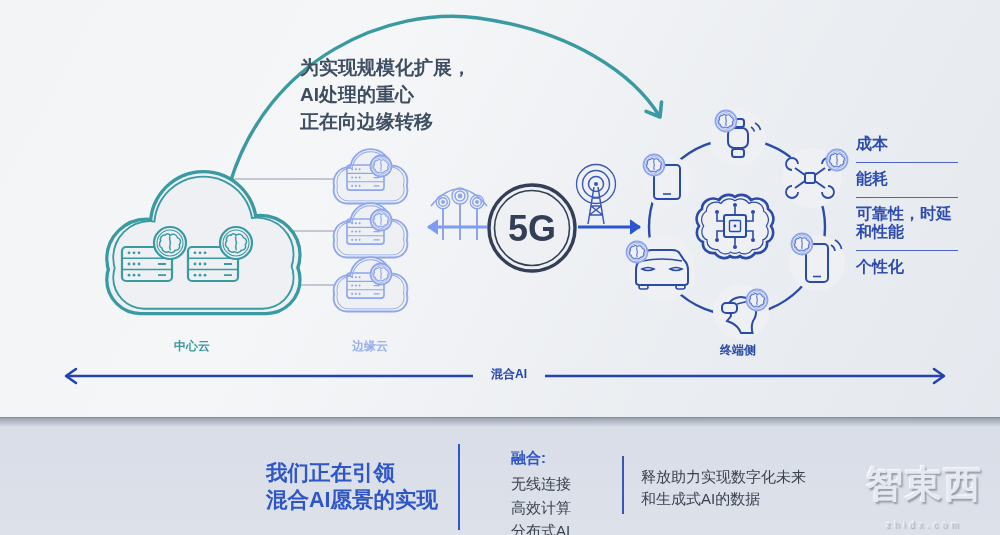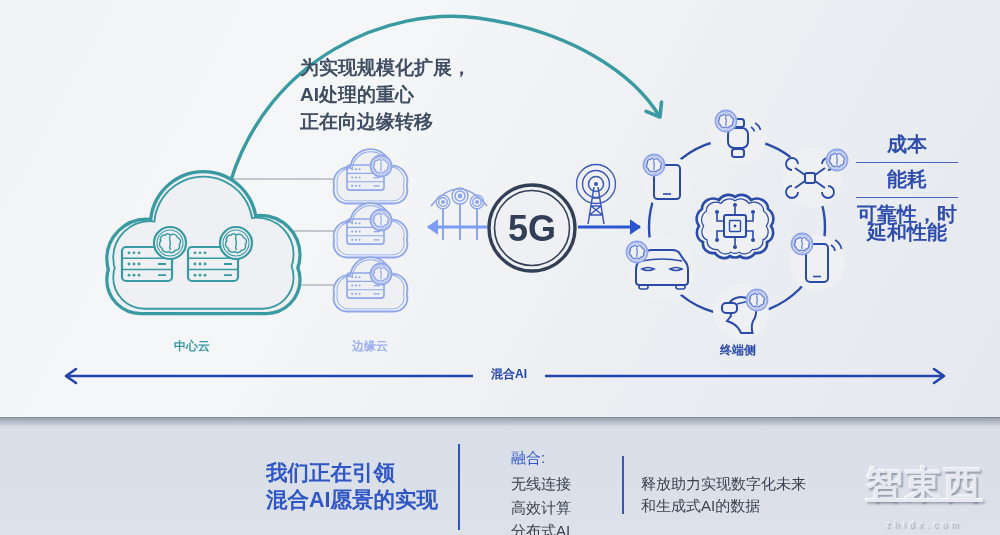--- a/index.html
+++ b/index.html
@@ -13,47 +13,46 @@
     position:absolute;left:300px;top:54px;width:300px;
     font-size:19px;line-height:27px;font-weight:600;color:#3e4d61;
   }
   .lbl{position:absolute;font-weight:700;font-size:12px;text-align:center;}
   .lbl-central{left:132px;top:338px;width:120px;color:#399aa1;}
   .lbl-edge{left:310px;top:338px;width:120px;color:#9bafee;}
   .lbl-device{left:678px;top:342px;width:120px;color:#2b4ba8;}
   .lbl-hybrid{left:459px;top:366px;width:100px;color:#2443ad;}
   .benefits{
     position:absolute;left:856px;top:128px;width:102px;
-    color:#2e4cae;font-size:20px;font-weight:700;line-height:18px;text-align:center;
+    color:#2e4cae;font-size:16px;font-weight:700;line-height:18px;
   }
   .benefit{padding:7px 0 9px;border-bottom:1px solid #4a63c2;}
   .benefit:last-child{border-bottom:none;}
   .footer{
     position:absolute;left:0;top:417px;width:1000px;height:118px;
     background:linear-gradient(#d8dde7,#dde1ea);
     border-top:1px solid #848d9b;
     padding-left:28px;
   }
   .footer::before{
     content:"";position:absolute;top:0;left:0;right:0;height:9px;
     background:linear-gradient(rgba(104,114,130,.55),rgba(104,114,130,0));
     pointer-events:none;
   }
   .headline{position:absolute;left:266px;top:42px;font-size:21.5px;line-height:27px;font-weight:700;color:#2e56c6;}
   .vdiv1{position:absolute;left:458px;top:26px;width:2px;height:86px;background:#2e56c6;}
   .vdiv2{position:absolute;left:622px;top:38px;width:1.5px;height:58px;background:#3c55ad;}
   .fusion{position:absolute;left:511px;top:30px;font-size:15px;color:#3a4250;}
-  .fusion-title{color:#2e56c6;font-weight:400;line-height:20px;margin-bottom:4px;}
+  .fusion-title{color:#2e56c6;font-weight:700;line-height:20px;margin-bottom:4px;}
   .fusion-item{line-height:23.5px;}
-  .data-note{position:absolute;left:641px;top:55px;font-size:15px;line-height:22px;color:#3a4250;}
+  .data-note{position:absolute;left:641px;top:48px;font-size:15px;line-height:22px;color:#3a4250;}
   .watermark{position:absolute;left:852px;top:42px;width:145px;text-align:center;user-select:none;}
   .wm-brand{
     font-size:37px;font-weight:700;letter-spacing:2px;color:#e6e9ef;
     text-shadow:1.5px 1.5px 2px rgba(125,135,150,.8),-1px -1px 1px #ffffff;
-    text-decoration:underline;
   }
   .wm-site{
     margin-top:10px;font-size:9px;letter-spacing:4px;color:#cdd3dd;
     text-shadow:1px 1px 1px rgba(125,135,150,.7),-1px -1px 1px #ffffff;
   }
 </style>
 </head>
 <body>
 
 <div class="stage">
@@ -319,20 +318,21 @@
 
   <div class="lbl lbl-central">中心云</div>
   <div class="lbl lbl-edge">边缘云</div>
   <div class="lbl lbl-device">终端侧</div>
   <div class="lbl lbl-hybrid">混合AI</div>
 
   <div class="benefits">
     <div class="benefit">成本</div>
     <div class="benefit">能耗</div>
     <div class="benefit">可靠性，时延和性能</div>
+    <div class="benefit">个性化</div>
   </div>
 
   <div class="footer">
     <div class="headline">
       <div>我们正在引领</div>
       <div>混合AI愿景的实现</div>
     </div>
     <div class="vdiv1"></div>
     <div class="fusion">
       <div class="fusion-title">融合:</div>

